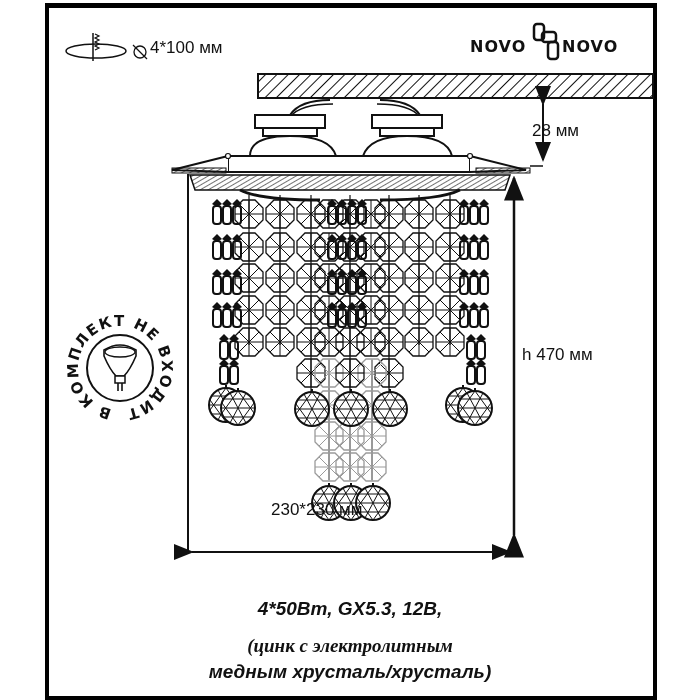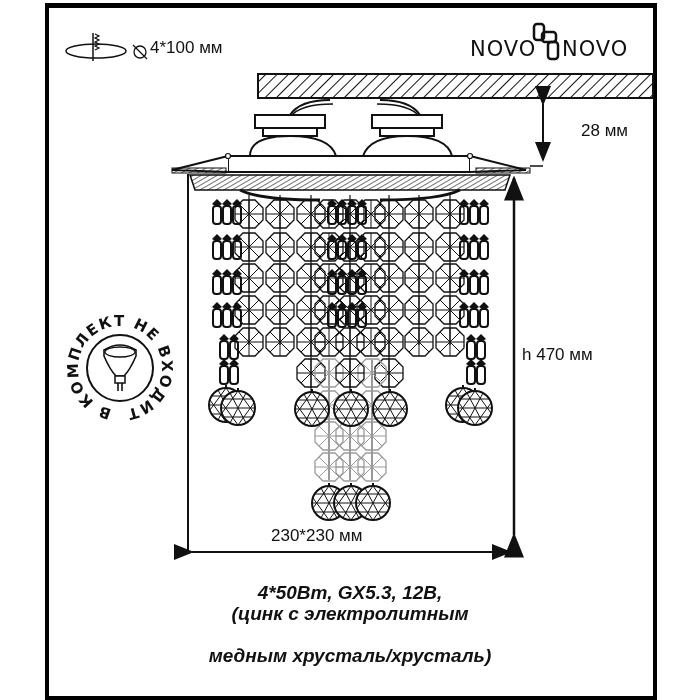--- a/index.html
+++ b/index.html
@@ -1,29 +1,29 @@
 <!DOCTYPE html>
 <html><head>
   <meta charset="utf-8">
   <style>
     html, body { margin: 0; padding: 0; background: #ffffff; }
     body { width: 700px; height: 700px; position: relative; overflow: hidden; font-family: "Liberation Sans", sans-serif; color: #111; }
     .frame { position: absolute; left: 45px; top: 3px; width: 604px; height: 688px; border: 4px solid #000; border-top-width: 5px; border-bottom-width: 5px; background: #fff; }
     .abs { position: absolute; }
     .mount-label { left: 150px; top: 38px; font-size: 17px; }
     .dim-text { font-size: 17px; }
-    .dim-28 { left: 581px; top: 121px; }
+    .dim-28 { left: 532px; top: 121px; }
     .dim-h { left: 522px; top: 345px; }
-    .dim-w { left: 271px; top: 526px; }
-    .spec { left: 0; width: 700px; text-align: center; font-weight: bold; font-style: italic; font-size: 19px; }
+    .dim-w { left: 271px; top: 500px; }
+    .spec { left: 0; width: 700px; text-align: center; font-weight: bold; font-style: italic; font-size: 19px; margin-top: 16px; }
     .spec1 { top: 582px; }
-    .spec2 { top: 603px; }
+    .spec2 { top: 619px; font-family: Liberation Serif, serif; }
     .spec3 { top: 645px; }
     .logo { left: 470px; top: 20px; width: 200px; height: 50px; }
-    .logo-text { position: absolute; top: 17px; font-size: 21px; font-weight: normal; letter-spacing: 1px; font-family: "DejaVu Sans", sans-serif; }
+    .logo-text { position: absolute; top: 17px; font-size: 16px; font-weight: bold; letter-spacing: 1px; font-family: "DejaVu Sans", sans-serif; }
     svg { position: absolute; left: 0; top: 0; }
   </style>
 </head>
 <body>
 
 <div class="frame"></div>
 
 <svg width="700" height="700" viewBox="0 0 700 700">
   <defs>
     <pattern id="hatch" width="8" height="8" patternUnits="userSpaceOnUse" patternTransform="rotate(45)">

